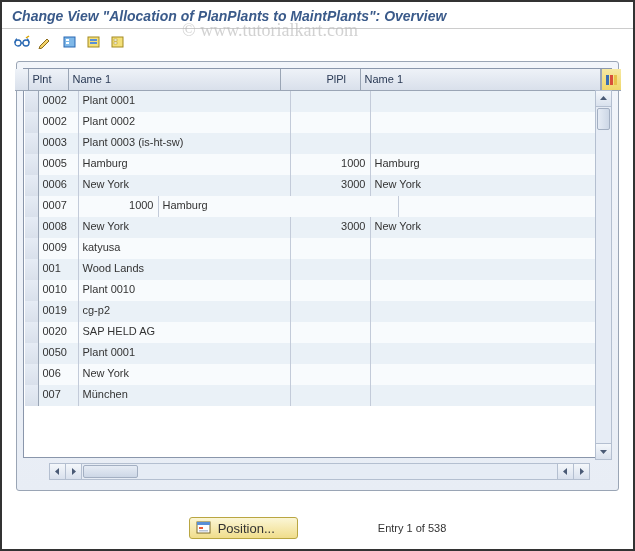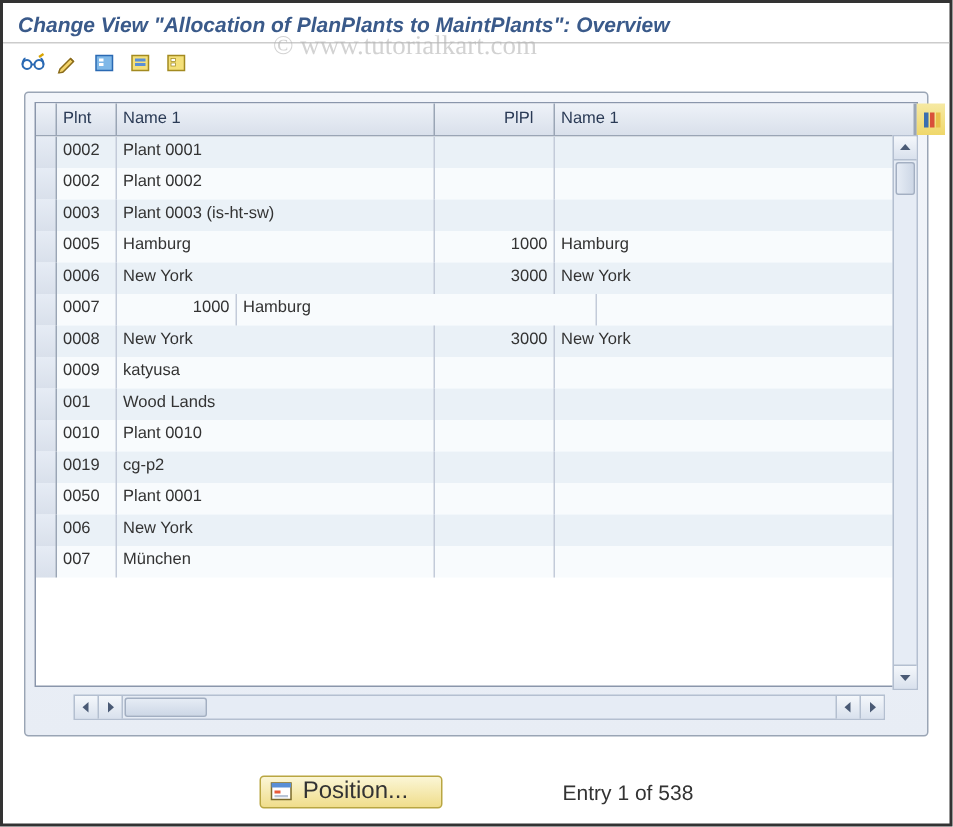--- a/index.html
+++ b/index.html
@@ -59,20 +59,21 @@
     position: relative;
     padding: 6px;
   }
   .grid {
     background: #fff;
     border: 1px solid #8a96ab;
     height: 390px;
     position: relative;
     display: flex;
     flex-direction: column;
+    align-items: center;
   }
   .grid-head {
     display: flex;
     background: linear-gradient(to bottom, #eef2f8, #d9e0eb);
     border-bottom: 1px solid #9aa5b5;
     height: 22px;
     flex-shrink: 0;
   }
   .grid-body {
     flex: 1;
@@ -162,25 +163,25 @@
     gap: 80px;
   }
   .pos-btn {
     display:inline-flex;align-items:center;gap:6px;
     padding: 2px 22px 2px 6px;
     background: linear-gradient(to bottom,#fbf6d6,#f0dd8b);
     border:1px solid #b9a642;
     border-radius:3px;
     color:#333;
     cursor:pointer;
-    font-size:16px;
+    font-size:13px;
     height:22px;
   }
   .pos-btn .icon{display:inline-block;}
-  .entry-txt { color:#333; font-size:14px;}
+  .entry-txt { color:#333; font-size:11px;}
   svg { display:block; }
 </style>
 </head>
 <body>
 
 <div class="title">Change View "Allocation of PlanPlants to MaintPlants": Overview</div>
 <div class="watermark">© www.tutorialkart.com</div>
 <div class="title-divider"></div>
 
 <div class="toolbar">
@@ -311,20 +312,27 @@
         </div>
         <div class="row">
           <div class="sel-col"></div>
           <div class="cell c-plnt">0019</div>
           <div class="cell c-name1a">cg-p2</div>
           <div class="cell c-plpl"></div>
           <div class="cell c-name1b"></div>
         </div>
         <div class="row">
           <div class="sel-col"></div>
+          <div class="cell c-plnt">0020</div>
+          <div class="cell c-name1a">SAP HELD AG</div>
+          <div class="cell c-plpl"></div>
+          <div class="cell c-name1b"></div>
+        </div>
+        <div class="row">
+          <div class="sel-col"></div>
           <div class="cell c-plnt">0050</div>
           <div class="cell c-name1a">Plant 0001</div>
           <div class="cell c-plpl"></div>
           <div class="cell c-name1b"></div>
         </div>
         <div class="row">
           <div class="sel-col"></div>
           <div class="cell c-plnt">006</div>
           <div class="cell c-name1a">New York</div>
           <div class="cell c-plpl"></div>

